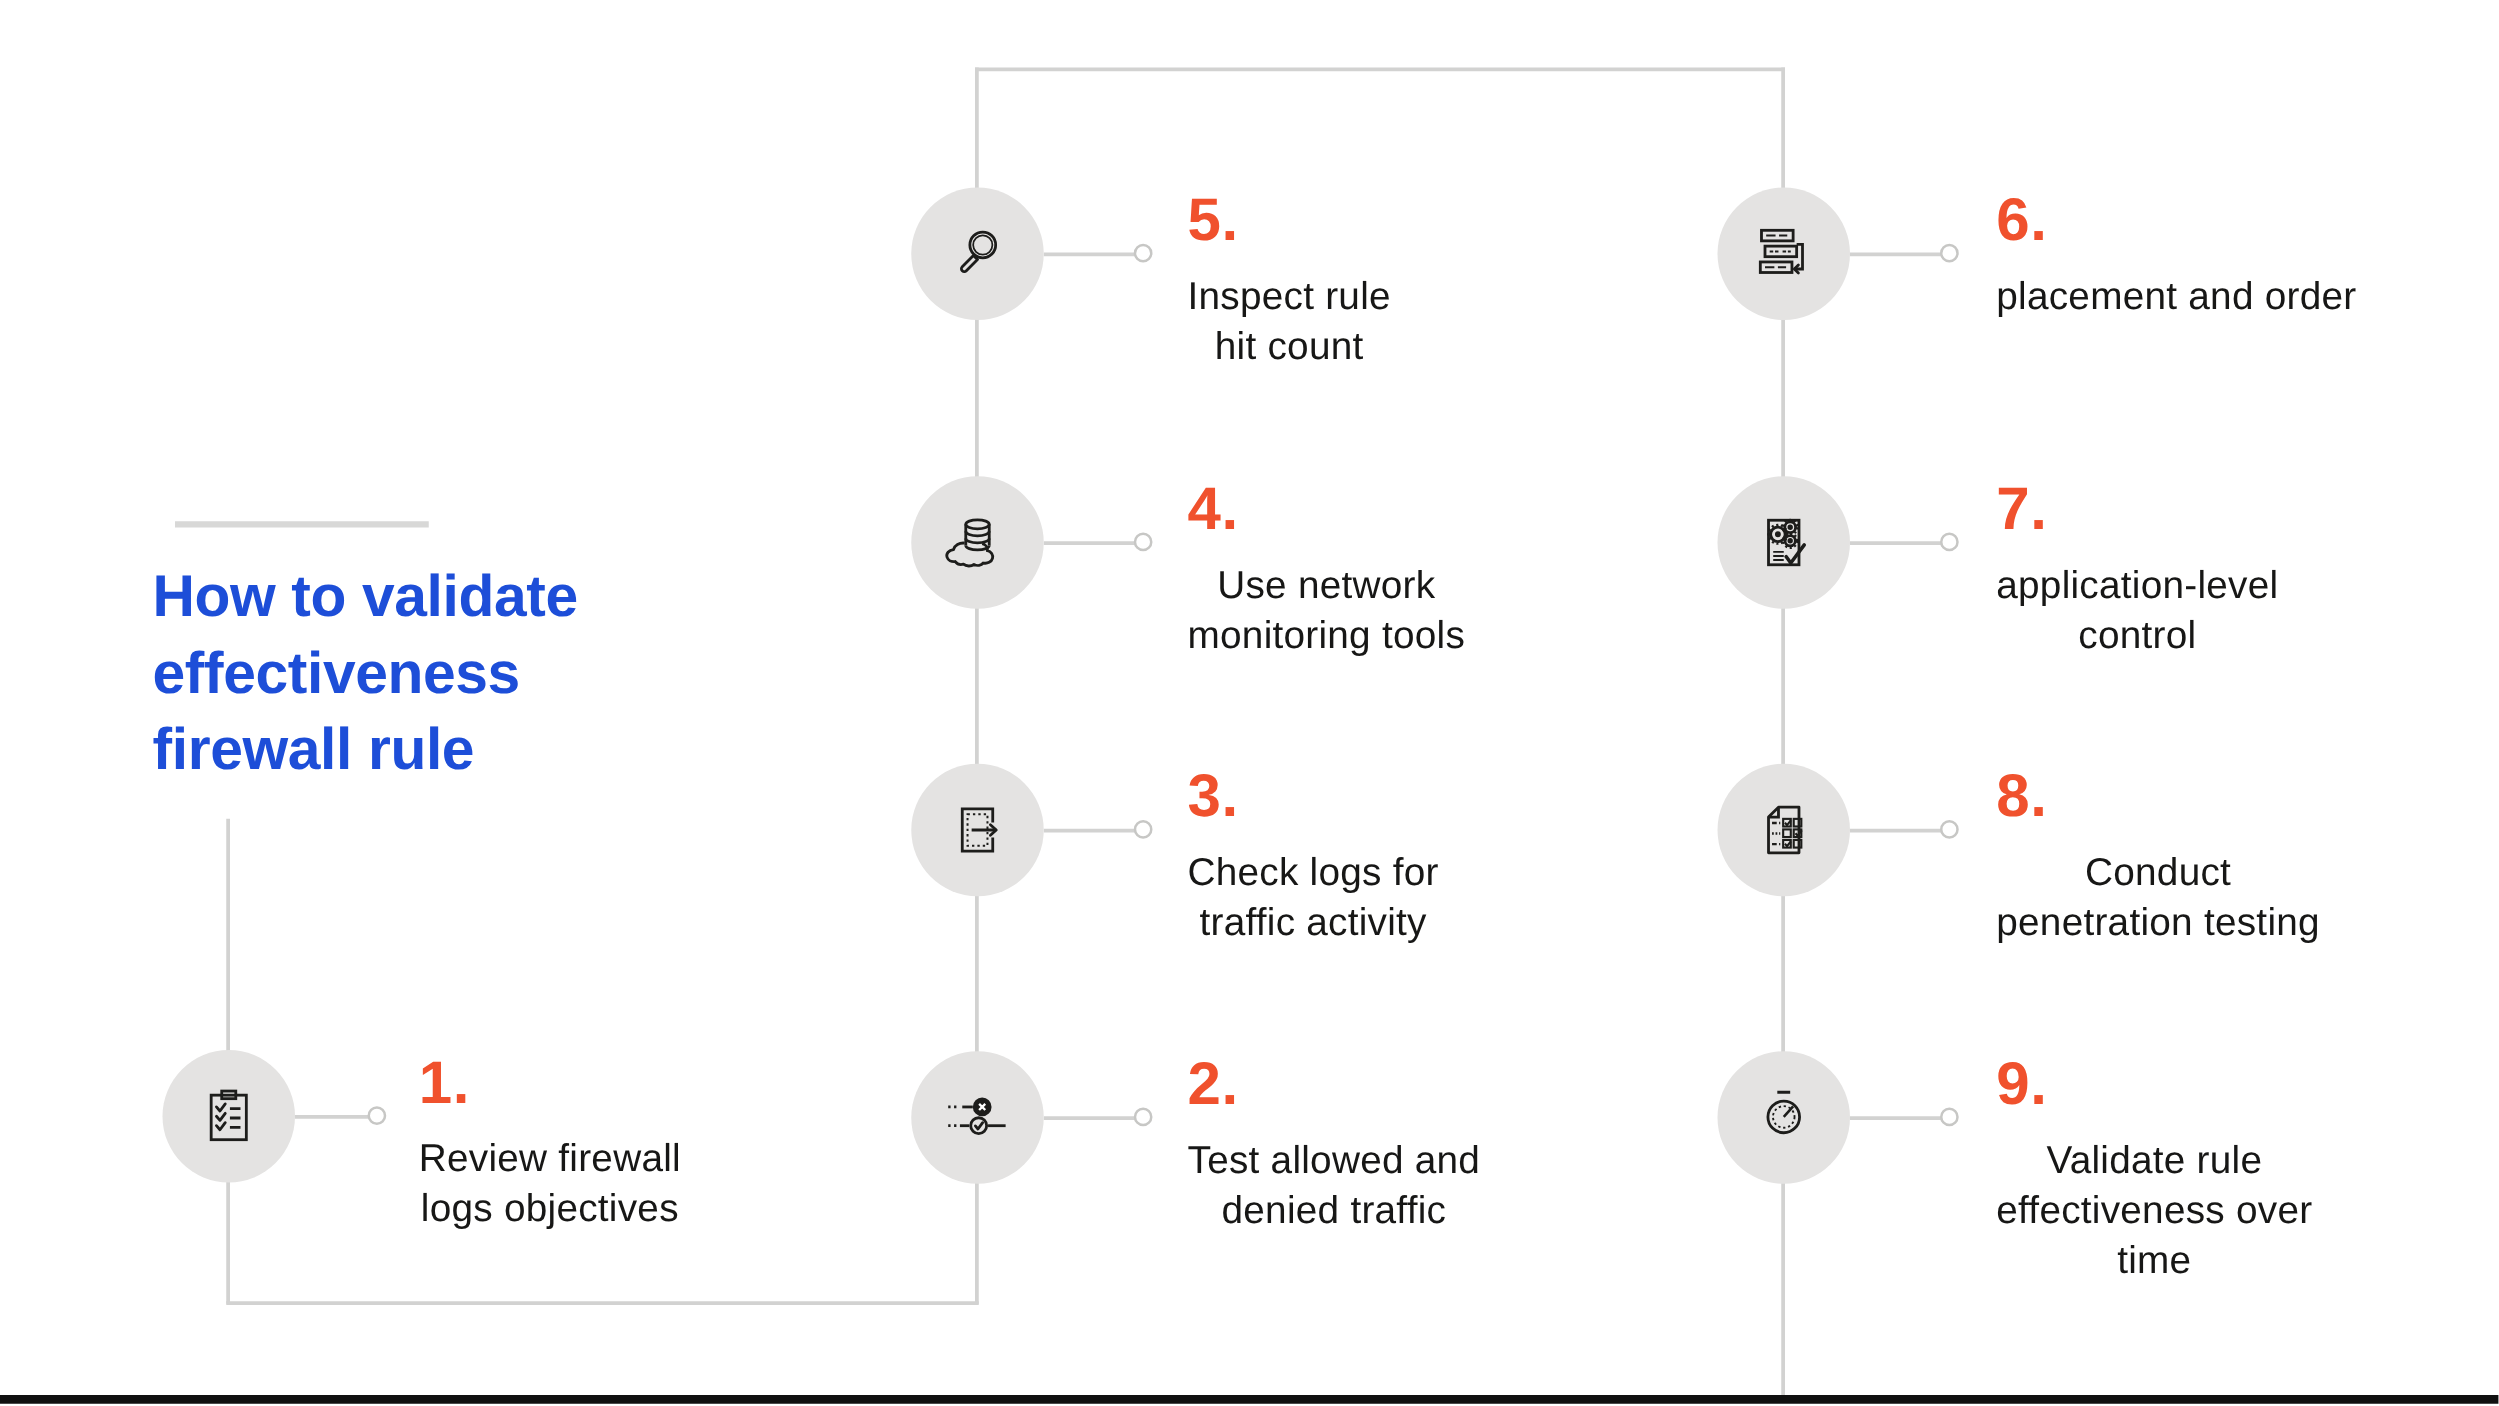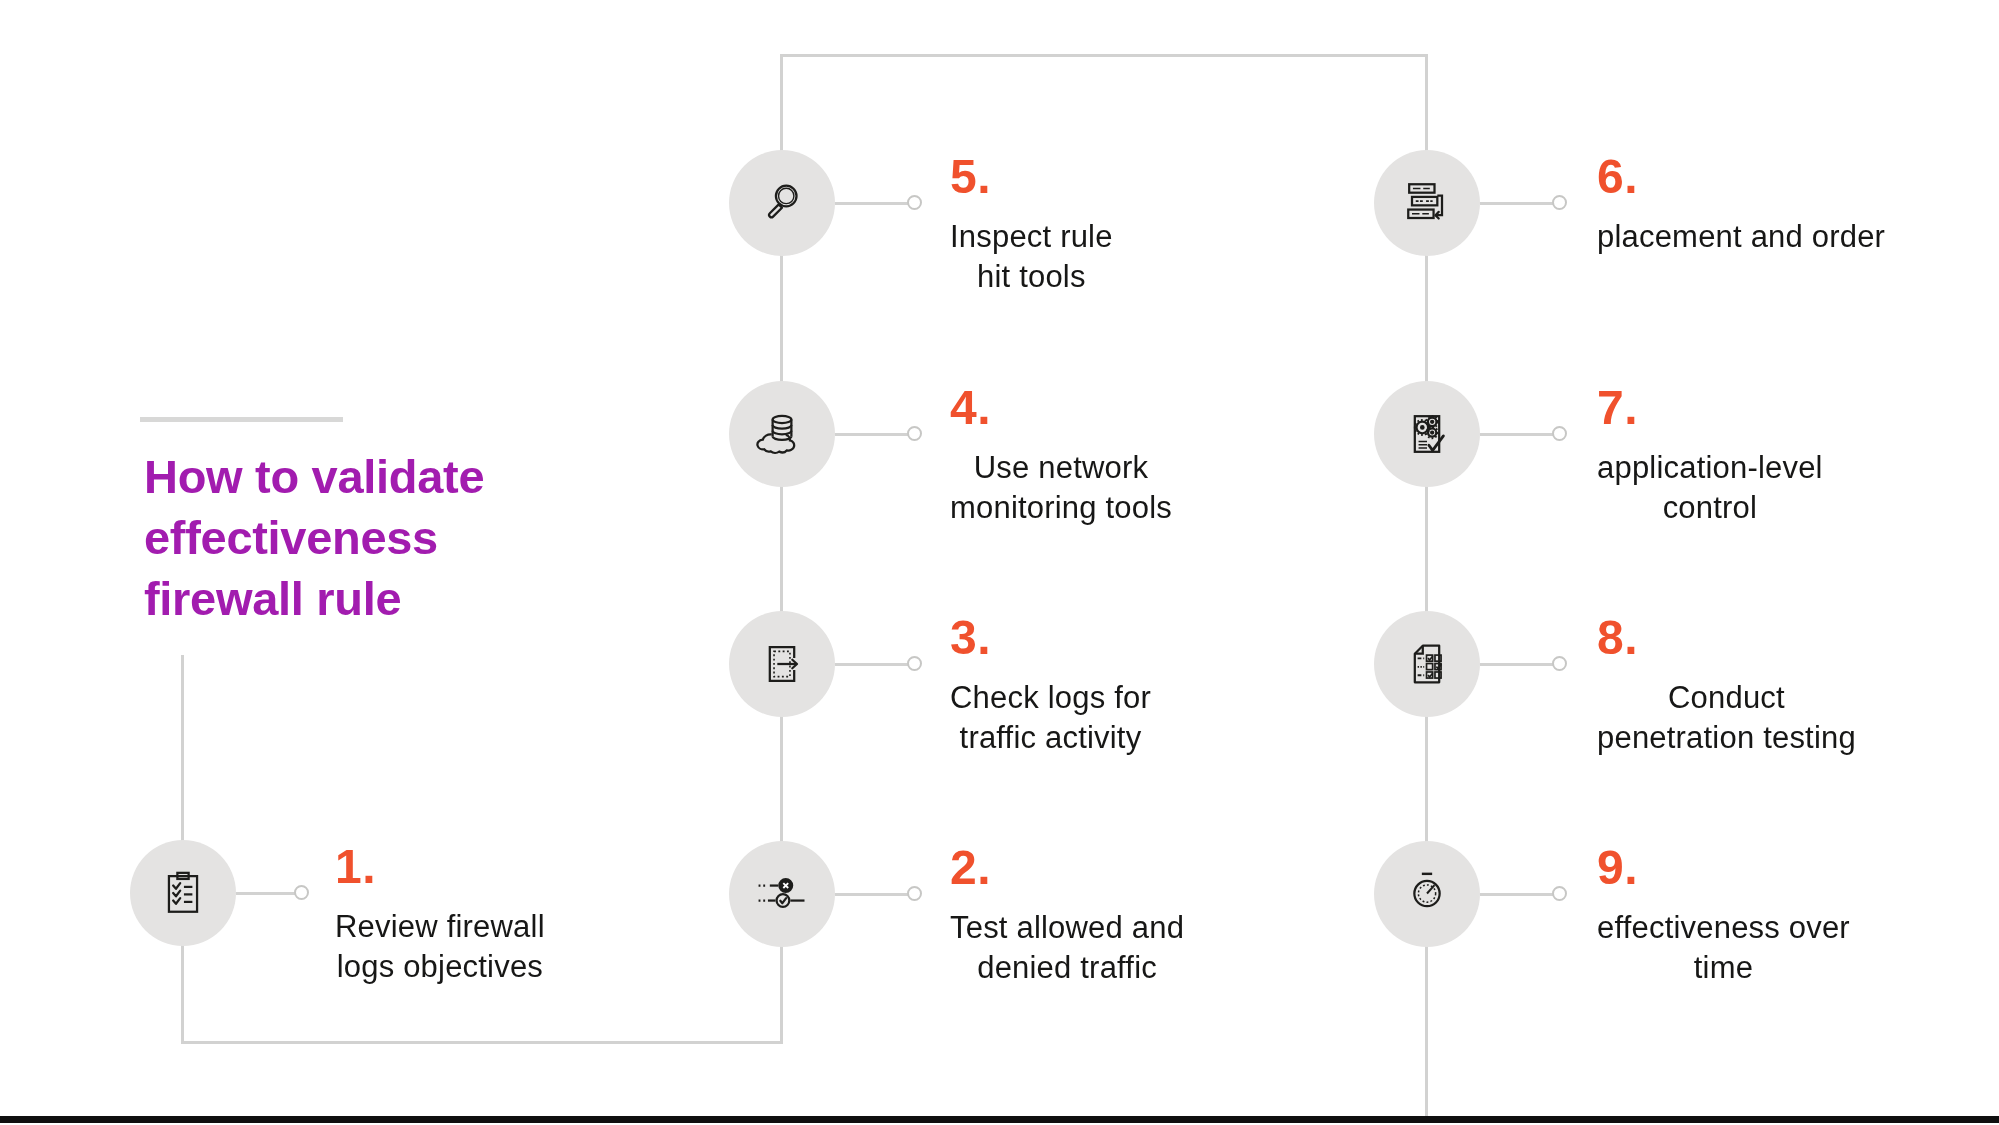--- a/index.html
+++ b/index.html
@@ -49,22 +49,22 @@
   .s5 .step-text{left:950px;top:154px;}
   .s6 .step-text{left:1597px;top:154px;}
   .s7 .step-text{left:1597px;top:385px;}
   .s8 .step-text{left:1597px;top:615px;}
   .s9 .step-text{left:1597px;top:845px;}
   .num{font-size:48px;font-weight:700;color:#f0512d;line-height:46px;height:46px;letter-spacing:.5px;}
   .body{margin-top:17px;}
   .body div{font-size:31px;line-height:40px;color:#171716;letter-spacing:.2px;white-space:nowrap;text-align:center;}
   
   .title-rule{position:absolute;left:140px;top:417px;width:203px;height:5px;background:#d8d8d7;}
-  .title{position:absolute;left:144px;top:446px;font-size:47px;line-height:61px;font-weight:700;
-         color:#a21caf;letter-spacing:-0.3px;z-index:3;}
+  .title{position:absolute;left:122px;top:446px;font-size:47px;line-height:61px;font-weight:700;
+         color:#1d4ed8;letter-spacing:-0.3px;z-index:3;}
   
   .bottom-bar{position:absolute;left:0;top:1116px;width:1999px;height:7px;background:#101010;}
   svg{display:block;}
   .ic{stroke:#1d1d1b;stroke-width:2.4;fill:none;}
 </style>
 </head>
 <body>
 
 <div class="canvas">
 
@@ -178,21 +178,21 @@
       <svg class="ic" width="60" height="60" viewBox="0 0 64 64">
         <circle cx="36.5" cy="24.5" r="11"></circle>
         <circle cx="36.5" cy="24.5" r="8.2" stroke-width="1.5"></circle>
         <path d="M28.5,33.5 l3.5,3.5 -9.5,9.5 a2.47,2.47 0 0 1 -3.5,-3.5 z" stroke-linejoin="round"></path>
       </svg>
     </div>
     <div class="step-text">
       <div class="num">5.</div>
       <div class="body">
         <div>Inspect rule</div>
-        <div>hit tools</div>
+        <div>hit count</div>
       </div>
     </div>
   </div>
 
   <div class="step s6">
     <div class="stub"></div>
     <div class="ring"></div>
     <div class="circle">
       <svg class="ic" width="60" height="60" viewBox="0 0 64 64">
         <rect x="13" y="12" width="27" height="9"></rect>
@@ -278,20 +278,21 @@
       <svg class="ic" width="60" height="60" viewBox="0 0 64 64">
         <path d="M26.5,10.5 h11" stroke-width="2.6"></path>
         <circle cx="32" cy="31.5" r="13.5"></circle>
         <circle cx="32" cy="31.5" r="9.2" stroke-width="1.6" stroke-dasharray="2,2.3"></circle>
         <path d="M32,31.5 L40,22.5" stroke-width="2.2"></path>
       </svg>
     </div>
     <div class="step-text">
       <div class="num">9.</div>
       <div class="body">
+        <div>Validate rule</div>
         <div>effectiveness over</div>
         <div>time</div>
       </div>
     </div>
   </div>
 
   <div class="bottom-bar"></div>
 </div>
 
 </body></html>

